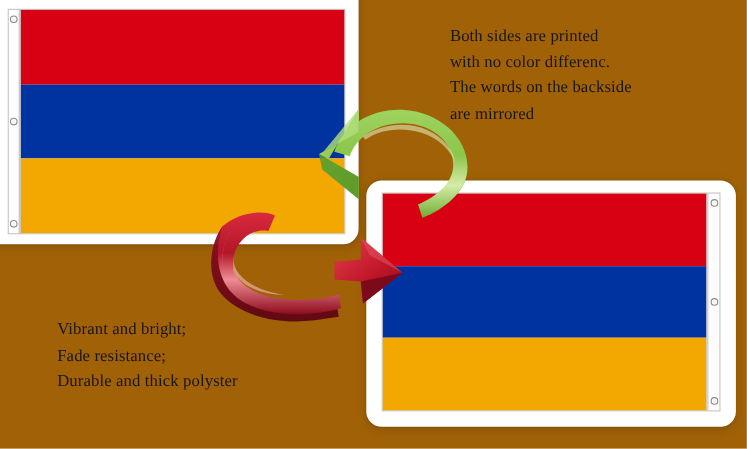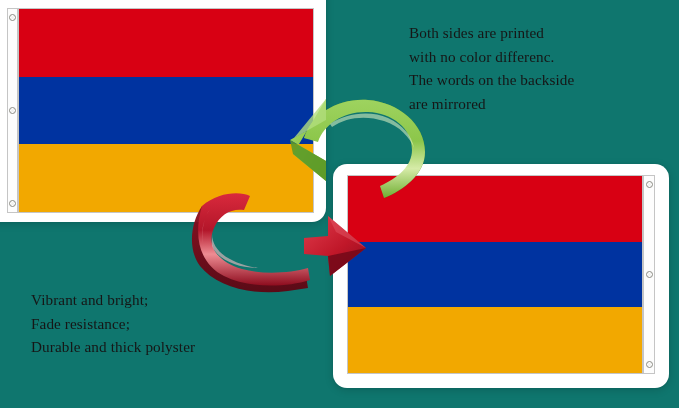--- a/index.html
+++ b/index.html
@@ -4,21 +4,21 @@
 <style>
   html, body {
     margin: 0;
     padding: 0;
     background: #ffffff;
   }
   #stage {
     position: relative;
     width: 679px;
     height: 408px;
-    background: #0f766e;
+    background: #a16207;
     overflow: hidden;
     font-family: "Liberation Serif", "DejaVu Serif", serif;
   }
 
   
   .flag-card {
     position: absolute;
     background: #ffffff;
     border-radius: 14px;
     box-shadow: 0 2px 9px rgba(0,0,0,0.16), 0 0 2px rgba(0,0,0,0.10);
@@ -68,21 +68,21 @@
   
   .caption {
     position: absolute;
     color: #161616;
     font-size: 15.2px;
     line-height: 23.5px;
     white-space: pre;
     letter-spacing: 0.1px;
   }
   #caption-top-right { left: 409px; top: 21px; }
-  #caption-bottom-left { left: 31px; top: 288px; font-family: Liberation Serif, serif; }
+  #caption-bottom-left { left: 52px; top: 288px; font-family: Liberation Serif, serif; }
 
   
   .arrow-svg {
     position: absolute;
     pointer-events: none;
   }
   #green-arrow { left: 288px; top: 94px; width: 140px; height: 115px; }
   #red-arrow   { left: 188px; top: 190px; width: 180px; height: 105px; }
 </style>
 </head>

